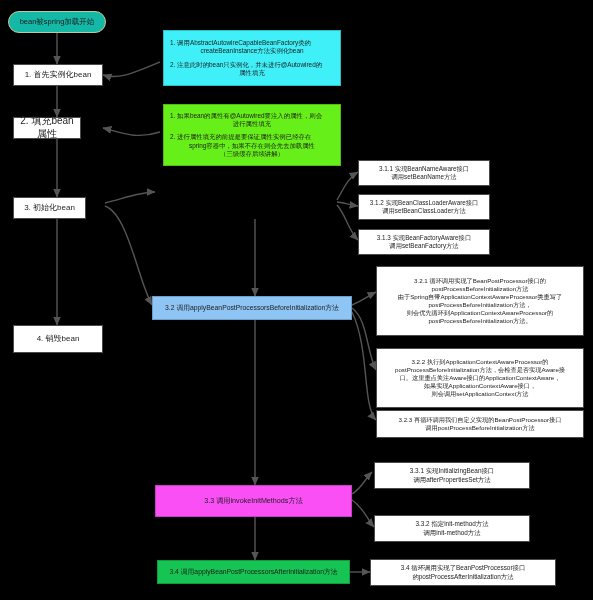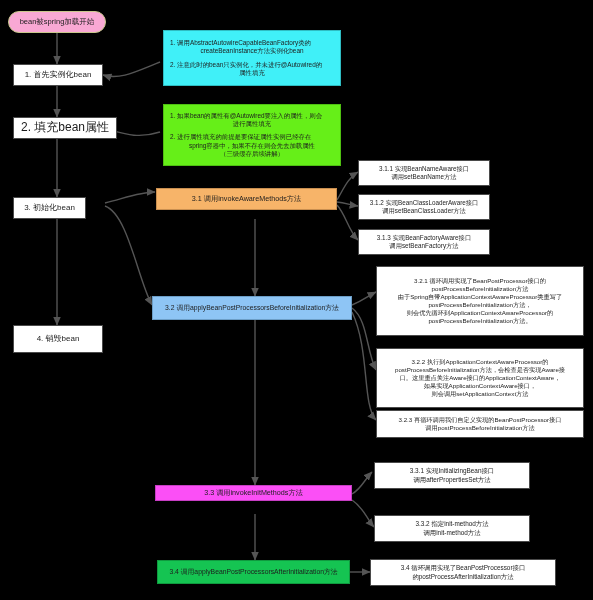--- a/index.html
+++ b/index.html
@@ -35,21 +35,21 @@
     color: #1d1d1d;
     padding: 2px 4px;
     z-index: 2;
   }
   .node .txt {
     display: block;
     width: 100%;
     white-space: pre-line;
   }
   .n-white { background: #ffffff; border-color: #4a4a4a; }
-  .n-yellow { background: #f9a8d4; border-color: #c9c78d; border-radius: 11px; }
+  .n-yellow { background: #14b8a6; border-color: #c9c78d; border-radius: 11px; }
   .n-cyan   { background: #40f0f8; border-color: #2fbcc2; }
   .n-green  { background: #66ef18; border-color: #4fc011; }
   .n-orange { background: #f7b469; border-color: #c98f50; }
   .n-blue   { background: #8ec5f5; border-color: #6c9ec7; }
   .n-magenta{ background: #fb4ff6; border-color: #c63ec2; }
   .n-emerald{ background: #15c452; border-color: #0f9a3f; }
 </style>
 </head>
 <body>
 
@@ -94,21 +94,21 @@
   </svg>
 
   <div class="node n-yellow" style="left:8px; top:11px; width:98px; height:22px; font-size:7.5px;">
     <span class="txt">bean被spring加载开始</span>
   </div>
 
   <div class="node n-white" style="left:13px; top:64px; width:90px; height:22px; font-size:8px;">
     <span class="txt">1. 首先实例化bean</span>
   </div>
 
-  <div class="node n-white" style="left:13px; top:117px; width:104px; height:22px; font-size:12px;">
+  <div class="node n-white" style="left:13px; top:117px; width:68px; height:22px; font-size:10px;">
     <span class="txt">2. 填充bean属性</span>
   </div>
 
   <div class="node n-white" style="left:13px; top:197px; width:73px; height:22px; font-size:8px;">
     <span class="txt">3. 初始化bean</span>
   </div>
 
   <div class="node n-white" style="left:13px; top:325px; width:90px; height:28px; font-size:8px;">
     <span class="txt">4. 销毁bean</span>
   </div>
@@ -123,23 +123,20 @@
 
   <div class="node n-green" style="left:163px; top:104px; width:178px; height:62px; font-size:6.4px; flex-direction:column; justify-content:center;">
     <span class="txt" style="text-align:left; padding-left:4px;">1. 如果bean的属性有@Autowired要注入的属性，则会</span>
     <span class="txt">进行属性填充</span>
     <span class="txt" style="height:5px;"></span>
     <span class="txt" style="text-align:left; padding-left:4px;">2. 进行属性填充的前提是要保证属性实例已经存在</span>
     <span class="txt">spring容器中，如果不存在则会先去加载属性</span>
     <span class="txt">（三级缓存后续讲解）</span>
   </div>
 
-  <div class="node n-orange" style="left:156px; top:188px; width:181px; height:22px; font-size:7.2px;">
-    <span class="txt">3.1 调用invokeAwareMethods方法</span>
-  </div>
 
   <div class="node n-white" style="left:358px; top:160px; width:132px; height:26px; font-size:6.3px; flex-direction:column;">
     <span class="txt">3.1.1 实现BeanNameAware接口</span>
     <span class="txt hi">调用setBeanName方法</span>
   </div>
 
   <div class="node n-white" style="left:358px; top:194px; width:132px; height:26px; font-size:6.3px; flex-direction:column;">
     <span class="txt">3.1.2 实现BeanClassLoaderAware接口</span>
     <span class="txt hi">调用setBeanClassLoader方法</span>
   </div>
@@ -168,21 +165,21 @@
     <span class="txt">口。这里重点关注Aware接口的ApplicationContextAware，</span>
     <span class="txt">如果实现ApplicationContextAware接口，</span>
     <span class="txt hi">则会调用setApplicationContext方法</span>
   </div>
 
   <div class="node n-white" style="left:376px; top:410px; width:208px; height:28px; font-size:6.2px; flex-direction:column; justify-content:center;">
     <span class="txt">3.2.3 再循环调用我们自定义实现的BeanPostProcessor接口</span>
     <span class="txt hi">调用postProcessBeforeInitialization方法</span>
   </div>
 
-  <div class="node n-magenta" style="left:155px; top:485px; width:197px; height:16px; font-size:7.2px;">
+  <div class="node n-magenta" style="left:155px; top:485px; width:197px; height:32px; font-size:7.2px;">
     <span class="txt">3.3 调用invokeInitMethods方法</span>
   </div>
 
   <div class="node n-white" style="left:374px; top:462px; width:156px; height:27px; font-size:6.4px; flex-direction:column;">
     <span class="txt">3.3.1 实现InitializingBean接口</span>
     <span class="txt hi">调用afterPropertiesSet方法</span>
   </div>
 
   <div class="node n-white" style="left:374px; top:515px; width:156px; height:27px; font-size:6.4px; flex-direction:column;">
     <span class="txt">3.3.2 指定init-method方法</span>

